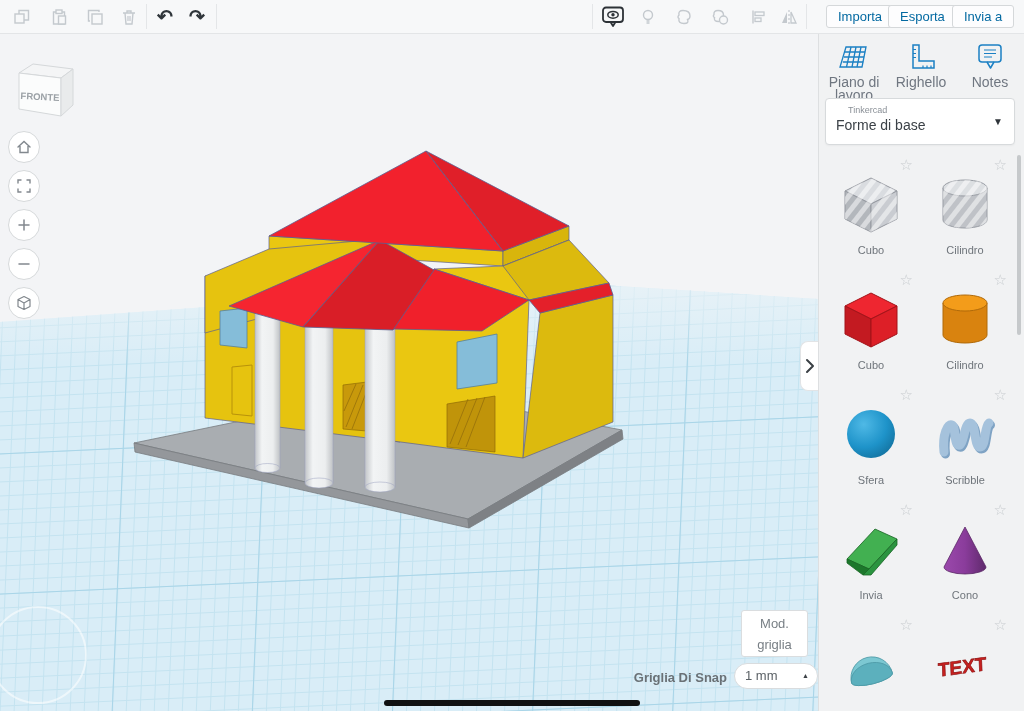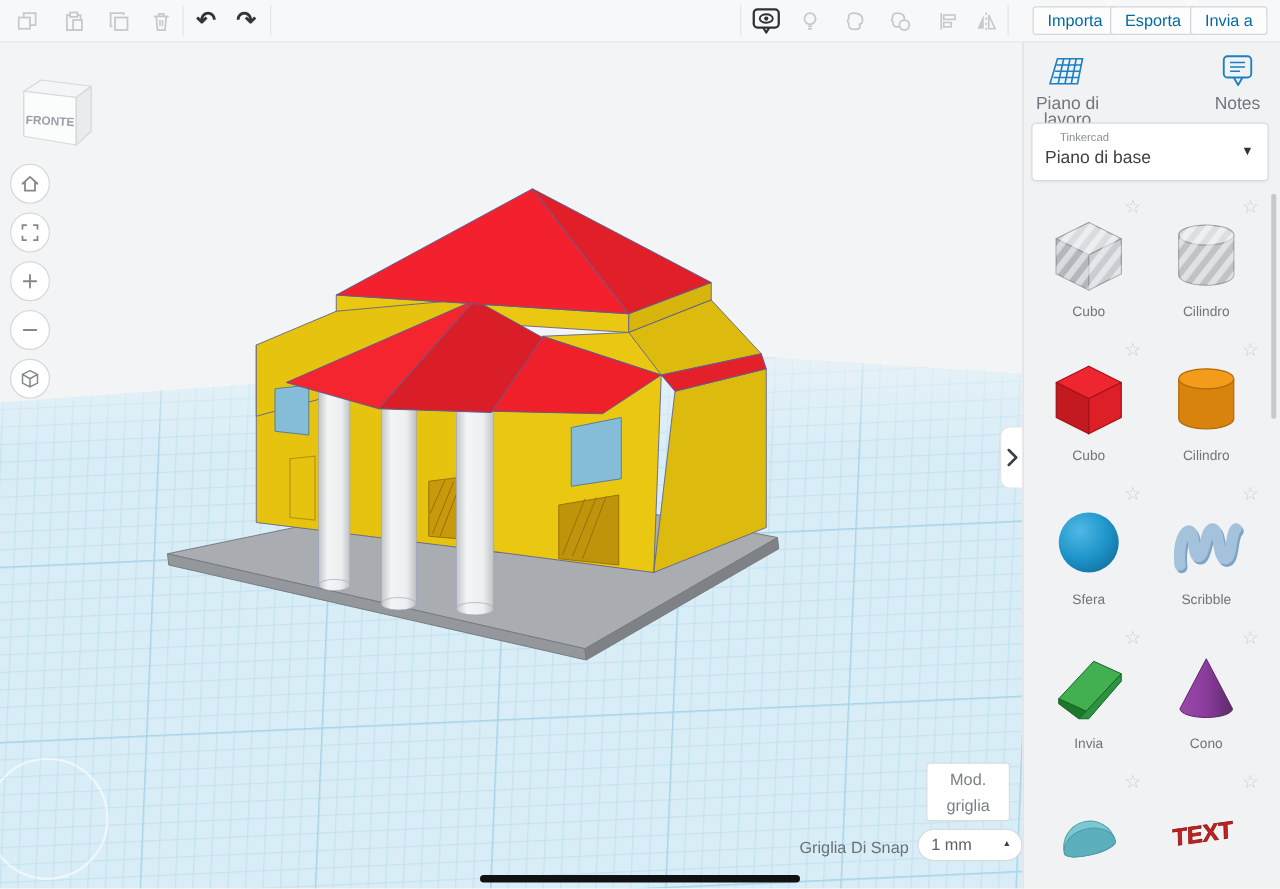--- a/index.html
+++ b/index.html
@@ -18,21 +18,21 @@
   .scene{position:absolute;left:0;top:0;}
   .viewcube{position:absolute;left:12px;top:20px;width:68px;height:70px;}
   .navb{position:absolute;left:8px;width:32px;height:32px;border-radius:50%;background:#fff;
         border:1px solid #d6d9db;display:flex;align-items:center;justify-content:center;box-sizing:border-box;}
   .collapse-tab{position:absolute;left:800px;top:308px;width:18px;height:50px;background:#fff;
         border:1px solid #e2e4e6;border-right:none;border-radius:8px 0 0 8px;box-sizing:border-box;
         display:flex;align-items:center;justify-content:center;}
   .gridmode{position:absolute;left:741px;top:577px;width:67px;height:47px;background:#fff;
         border:1px solid #dadddf;border-radius:3px;box-sizing:border-box;text-align:center;
         font-size:13px;color:#787f85;line-height:21px;padding-top:2px;}
-  .snaplabel{position:absolute;left:575px;top:637px;width:152px;text-align:right;font-size:13px;color:#6a7176;}
+  .snaplabel{position:absolute;left:575px;top:637px;width:152px;text-align:right;font-size:13px;color:#6a7176;font-weight:bold;}
   .snapsel{position:absolute;left:734px;top:630px;width:84px;height:26px;background:#fff;
         border:1px solid #d9dcde;border-radius:13px;box-sizing:border-box;font-size:13px;color:#5b6166;}
   .snapsel .val{position:absolute;left:10px;top:4px;}
   .snapsel .car{position:absolute;right:8px;top:8px;font-size:7px;color:#3c4146;}
   
   .panel{position:absolute;left:818px;top:33px;width:206px;height:678px;background:#f1f2f3;
          border-left:1px solid #dddfe1;box-sizing:border-box;z-index:20;}
   .ptool{position:absolute;top:6px;width:62px;text-align:center;}
   .ptool .picon{height:34px;display:flex;align-items:flex-end;justify-content:center;}
   .ptool .plab{font-size:14px;color:#6f7680;line-height:13px;margin-top:3px;}
@@ -303,37 +303,48 @@
             <path d="M13,6 L8.5,26 M18,6 L14,26 M23,6 L19,26 M7,11 H27.2 M5.9,16 H26.1 M4.8,21 H25.2"></path>
           </g>
         </svg>
       </div>
       <div class="plab">
         <div>Piano di</div>
         <div>lavoro</div>
       </div>
     </div>
 
+    <div class="ptool" style="left:71px">
+      <div class="picon">
+        <svg width="32" height="32" viewBox="0 0 32 32">
+          <path d="M8,4 H14 V20 H29 V27 H8 Z" fill="none" stroke="#1b80c4" stroke-width="1.5"></path>
+          <path d="M8,8.5 H11 M8,12.5 H11 M8,16.5 H11 M18,27 V24.5 M22,27 V24.5 M26,27 V24.5" stroke="#1b80c4" stroke-width="1.2"></path>
+        </svg>
+      </div>
+      <div class="plab">
+        <div>Righello</div>
+      </div>
+    </div>
 
     <div class="ptool" style="left:140px">
       <div class="picon">
         <svg width="32" height="32" viewBox="0 0 32 32">
           <rect x="5" y="4" width="22" height="17" rx="3" fill="none" stroke="#1b80c4" stroke-width="1.5"></rect>
           <path d="M13,21 L16.5,27 L20,21" fill="none" stroke="#1b80c4" stroke-width="1.5" stroke-linejoin="round"></path>
           <path d="M10,9 H22 M10,12.5 H22 M10,16 H18" stroke="#1b80c4" stroke-width="1.2"></path>
         </svg>
       </div>
       <div class="plab">
         <div>Notes</div>
       </div>
     </div>
 
     <div class="dropdown">
       <div class="cat">Tinkercad</div>
-      <div class="val">Piano di base</div>
+      <div class="val">Forme di base</div>
       <div class="car">▼</div>
     </div>
 
     <div class="cell" style="left:8px;top:125px">
       <span class="star">☆</span>
       <div class="thumb">
         <svg viewBox="0 0 64 64" width="64" height="64">
           <defs>
               <pattern id="st1" width="10" height="10" patternUnits="userSpaceOnUse" patternTransform="rotate(38)">
             <rect width="5" height="10" fill="rgba(255,255,255,0.5)"></rect>

